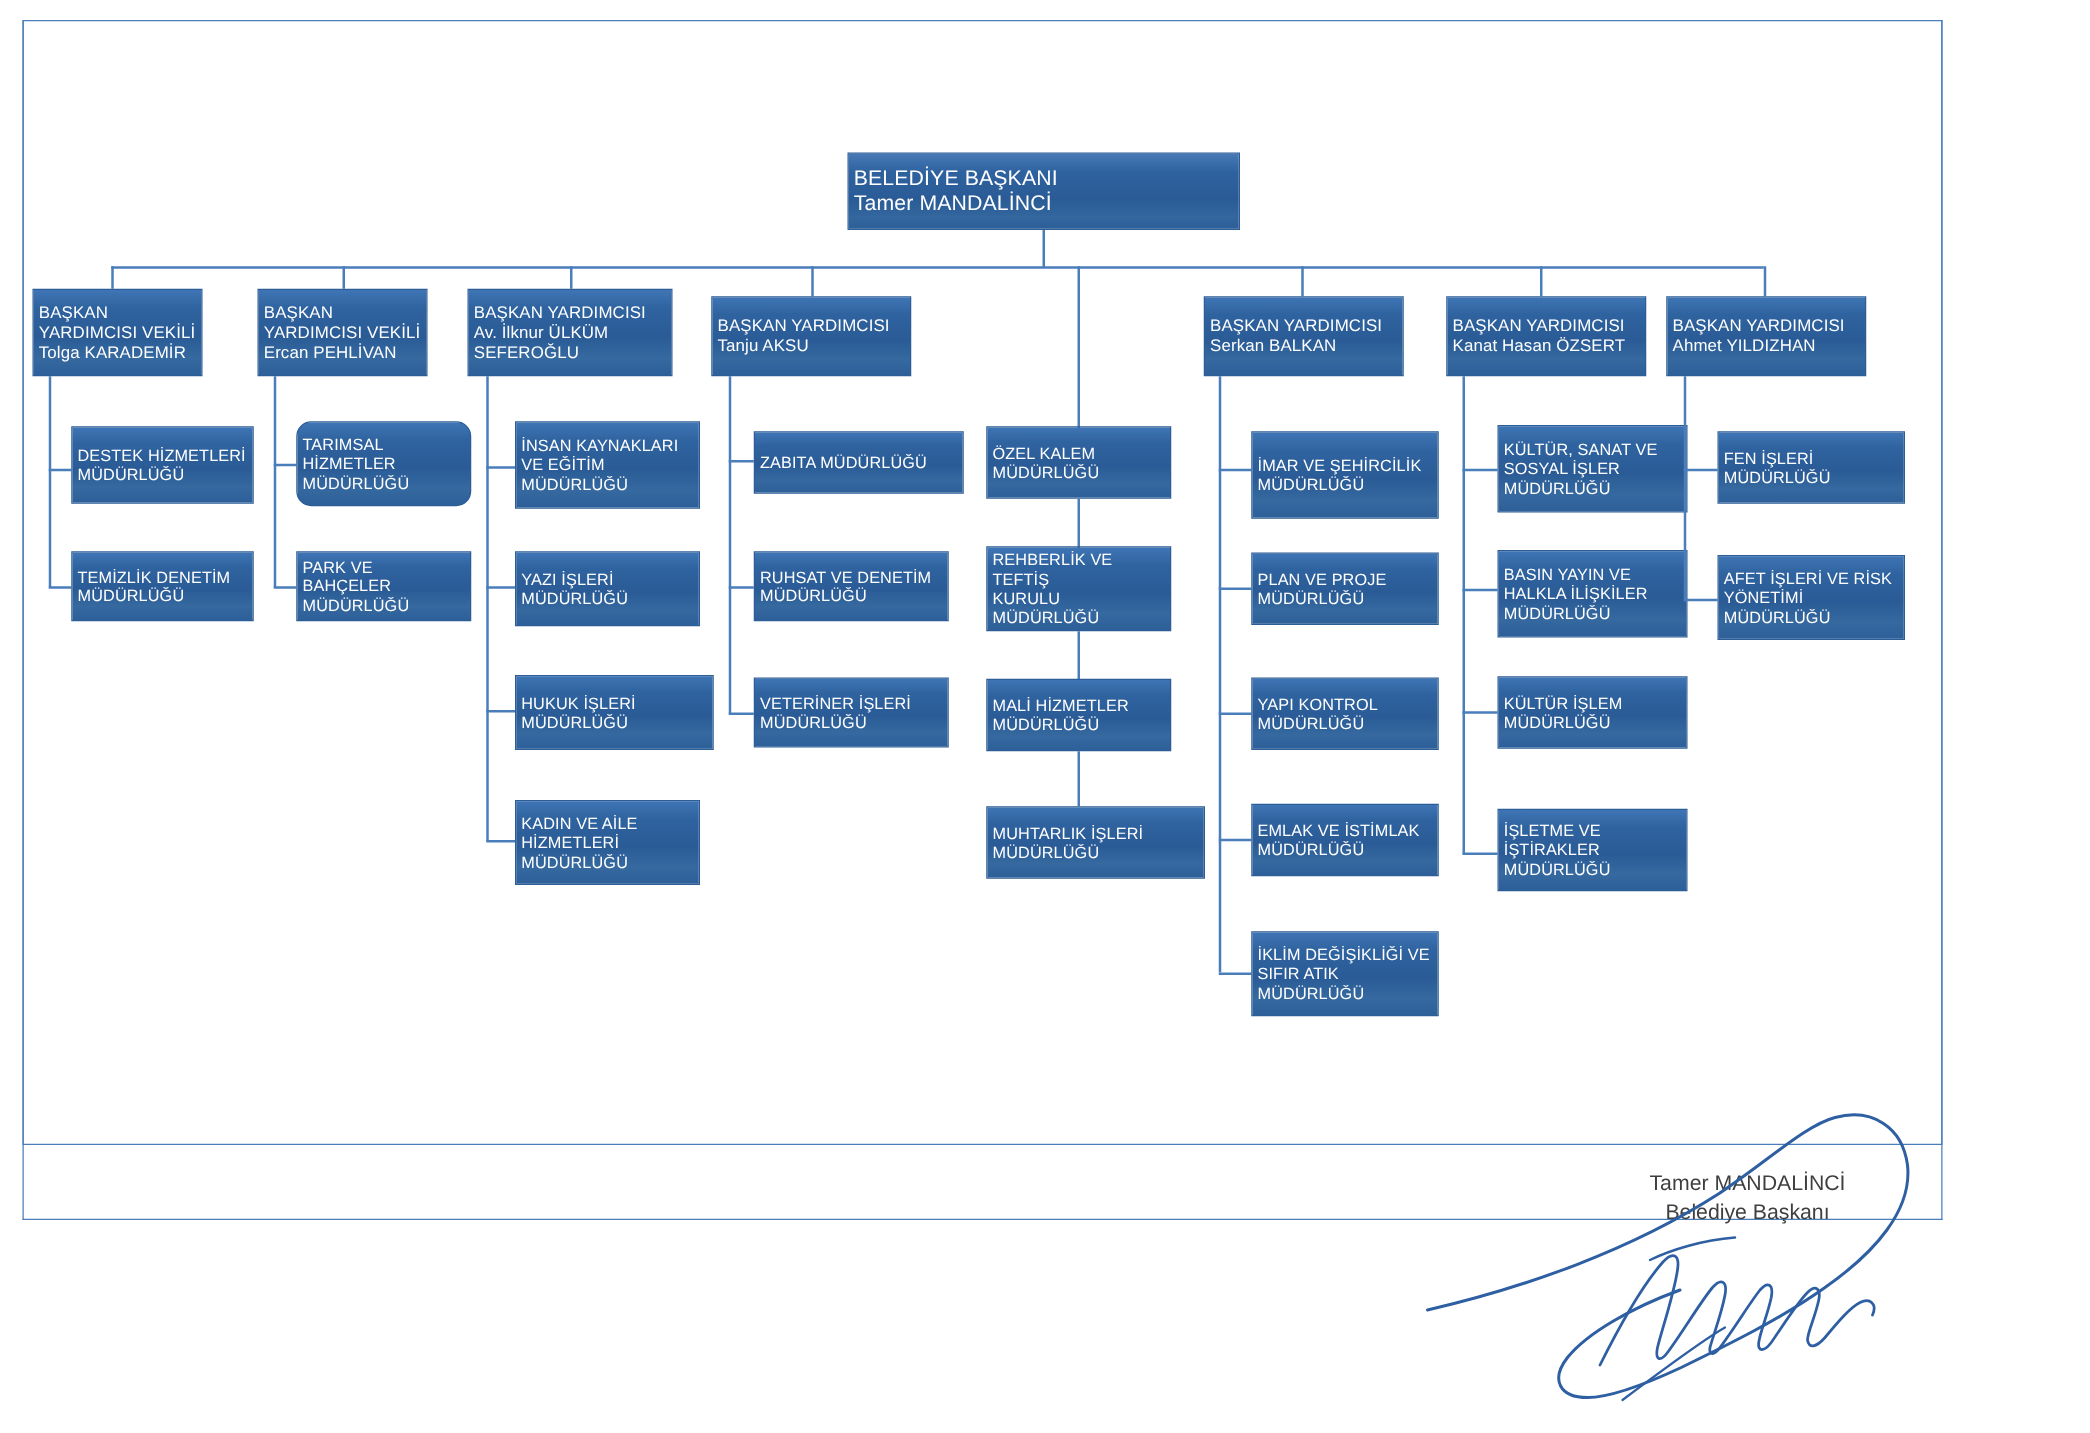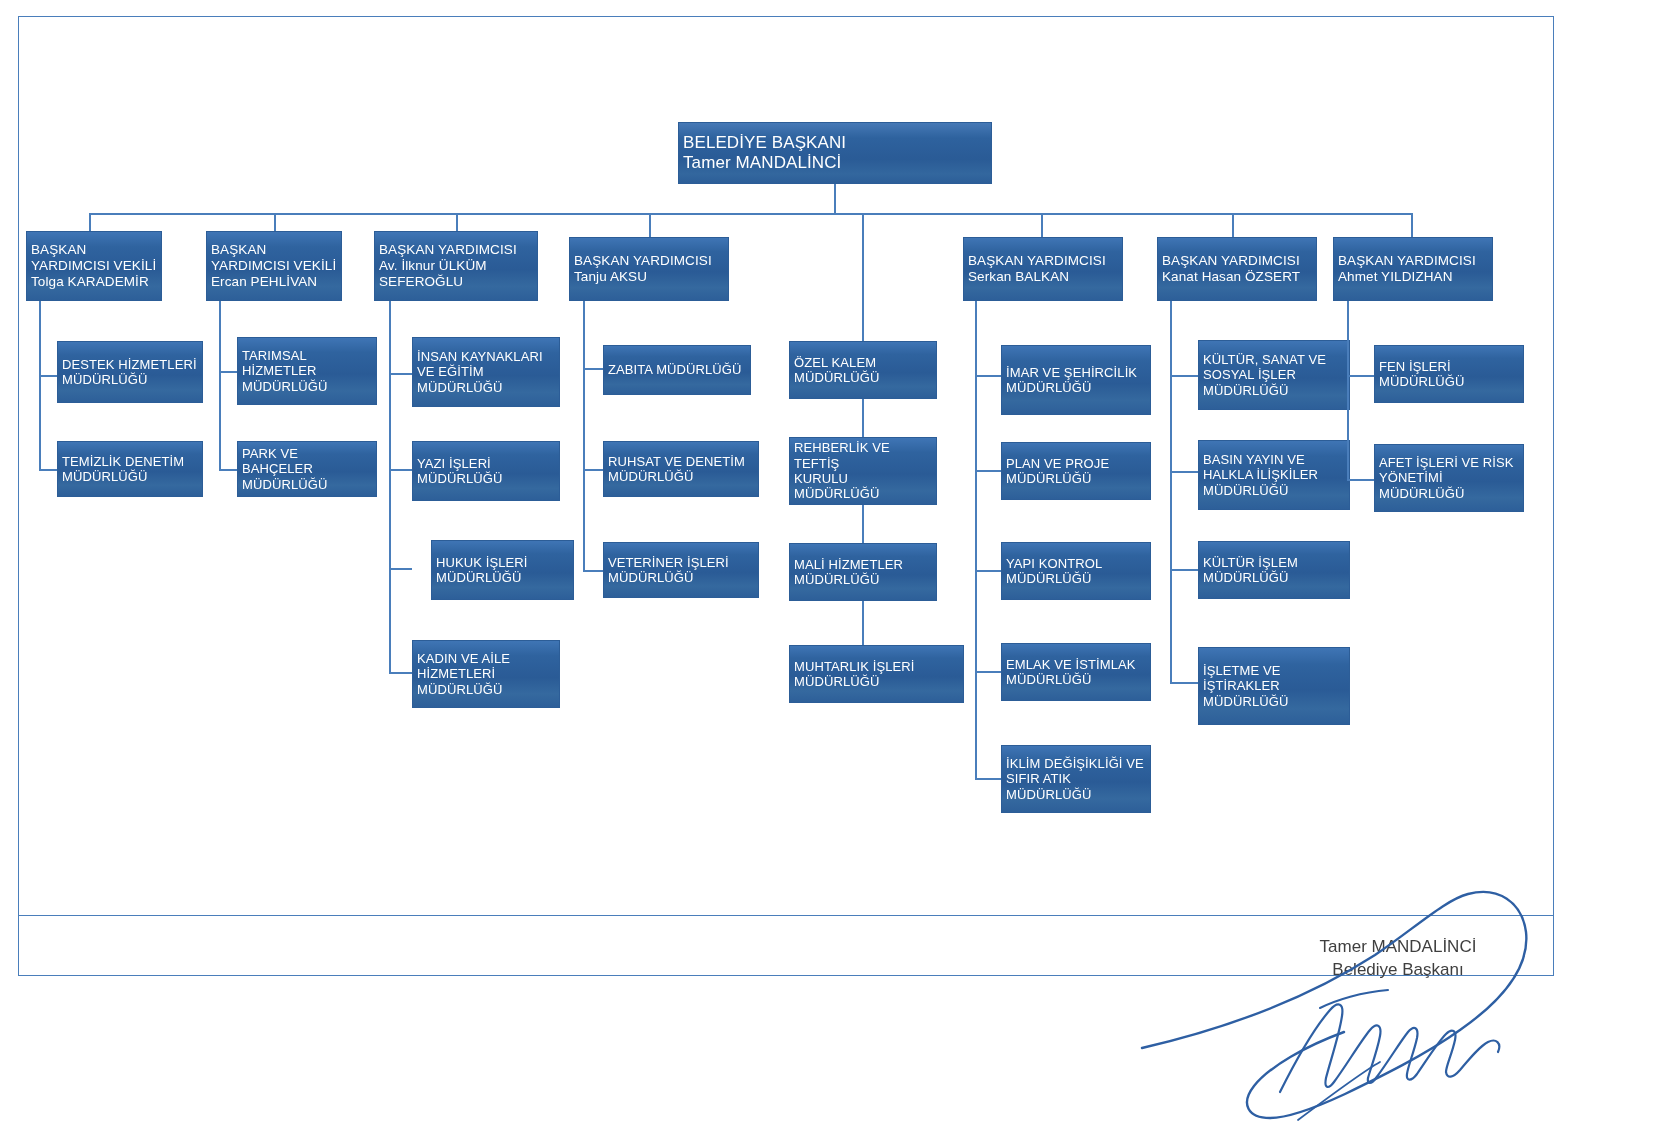--- a/index.html
+++ b/index.html
@@ -131,21 +131,21 @@
   </div>
 
   <div class="node lvl2" style="left:206px;top:231px;width:136px;height:70px;">
     <span class="lbl">BAŞKAN
 YARDIMCISI VEKİLİ
 Ercan PEHLİVAN</span>
   </div>
   <div class="ln v" style="left:219px;top:301px;height:169px;"></div>
   <div class="ln h" style="left:219px;top:371px;width:18px;"></div>
   <div class="ln h" style="left:219px;top:469px;width:18px;"></div>
-  <div class="node lvl3" style="left:237px;top:337px;width:140px;height:68px;">
+  <div class="node lvl3" style="left:237px;top:337px;width:140px;height:68px;border-radius:12px;">
     <span class="lbl">TARIMSAL
 HİZMETLER
 MÜDÜRLÜĞÜ</span>
   </div>
   <div class="node lvl3" style="left:237px;top:441px;width:140px;height:56px;">
     <span class="lbl">PARK VE BAHÇELER
 MÜDÜRLÜĞÜ</span>
   </div>
 
   <div class="node lvl2" style="left:374px;top:231px;width:164px;height:70px;">
@@ -160,39 +160,39 @@
   <div class="ln h" style="left:389px;top:672px;width:23px;"></div>
   <div class="node lvl3" style="left:412px;top:337px;width:148px;height:70px;">
     <span class="lbl">İNSAN KAYNAKLARI
 VE EĞİTİM
 MÜDÜRLÜĞÜ</span>
   </div>
   <div class="node lvl3" style="left:412px;top:441px;width:148px;height:60px;">
     <span class="lbl">YAZI İŞLERİ
 MÜDÜRLÜĞÜ</span>
   </div>
-  <div class="node lvl3" style="left:412px;top:540px;width:143px;height:60px;margin-left:19px;">
+  <div class="node lvl3" style="left:412px;top:540px;width:159px;height:60px;">
     <span class="lbl">HUKUK İŞLERİ
 MÜDÜRLÜĞÜ</span>
   </div>
   <div class="node lvl3" style="left:412px;top:640px;width:148px;height:68px;">
     <span class="lbl">KADIN VE AİLE
 HİZMETLERİ
 MÜDÜRLÜĞÜ</span>
   </div>
 
   <div class="node lvl2" style="left:569px;top:237px;width:160px;height:64px;">
     <span class="lbl">BAŞKAN YARDIMCISI
 Tanju AKSU</span>
   </div>
   <div class="ln v" style="left:583px;top:301px;height:270px;"></div>
   <div class="ln h" style="left:583px;top:368px;width:20px;"></div>
   <div class="ln h" style="left:583px;top:469px;width:20px;"></div>
   <div class="ln h" style="left:583px;top:570px;width:20px;"></div>
-  <div class="node lvl3" style="left:603px;top:345px;width:148px;height:50px;">
+  <div class="node lvl3" style="left:603px;top:345px;width:168px;height:50px;">
     <span class="lbl">ZABITA MÜDÜRLÜĞÜ</span>
   </div>
   <div class="node lvl3" style="left:603px;top:441px;width:156px;height:56px;">
     <span class="lbl">RUHSAT VE DENETİM
 MÜDÜRLÜĞÜ</span>
   </div>
   <div class="node lvl3" style="left:603px;top:542px;width:156px;height:56px;">
     <span class="lbl">VETERİNER İŞLERİ
 MÜDÜRLÜĞÜ</span>
   </div>
@@ -267,21 +267,21 @@
   </div>
   <div class="node lvl3" style="left:1198px;top:440px;width:152px;height:70px;">
     <span class="lbl">BASIN YAYIN VE
 HALKLA İLİŞKİLER
 MÜDÜRLÜĞÜ</span>
   </div>
   <div class="node lvl3" style="left:1198px;top:541px;width:152px;height:58px;">
     <span class="lbl">KÜLTÜR İŞLEM
 MÜDÜRLÜĞÜ</span>
   </div>
-  <div class="node lvl3" style="left:1198px;top:647px;width:152px;height:78px;">
+  <div class="node lvl3" style="left:1198px;top:647px;width:152px;height:66px;">
     <span class="lbl">İŞLETME VE
 İŞTİRAKLER
 MÜDÜRLÜĞÜ</span>
   </div>
 
   <div class="node lvl2" style="left:1333px;top:237px;width:160px;height:64px;">
     <span class="lbl">BAŞKAN YARDIMCISI
 Ahmet YILDIZHAN</span>
   </div>
   <div class="ln v" style="left:1347px;top:301px;height:180px;"></div>

